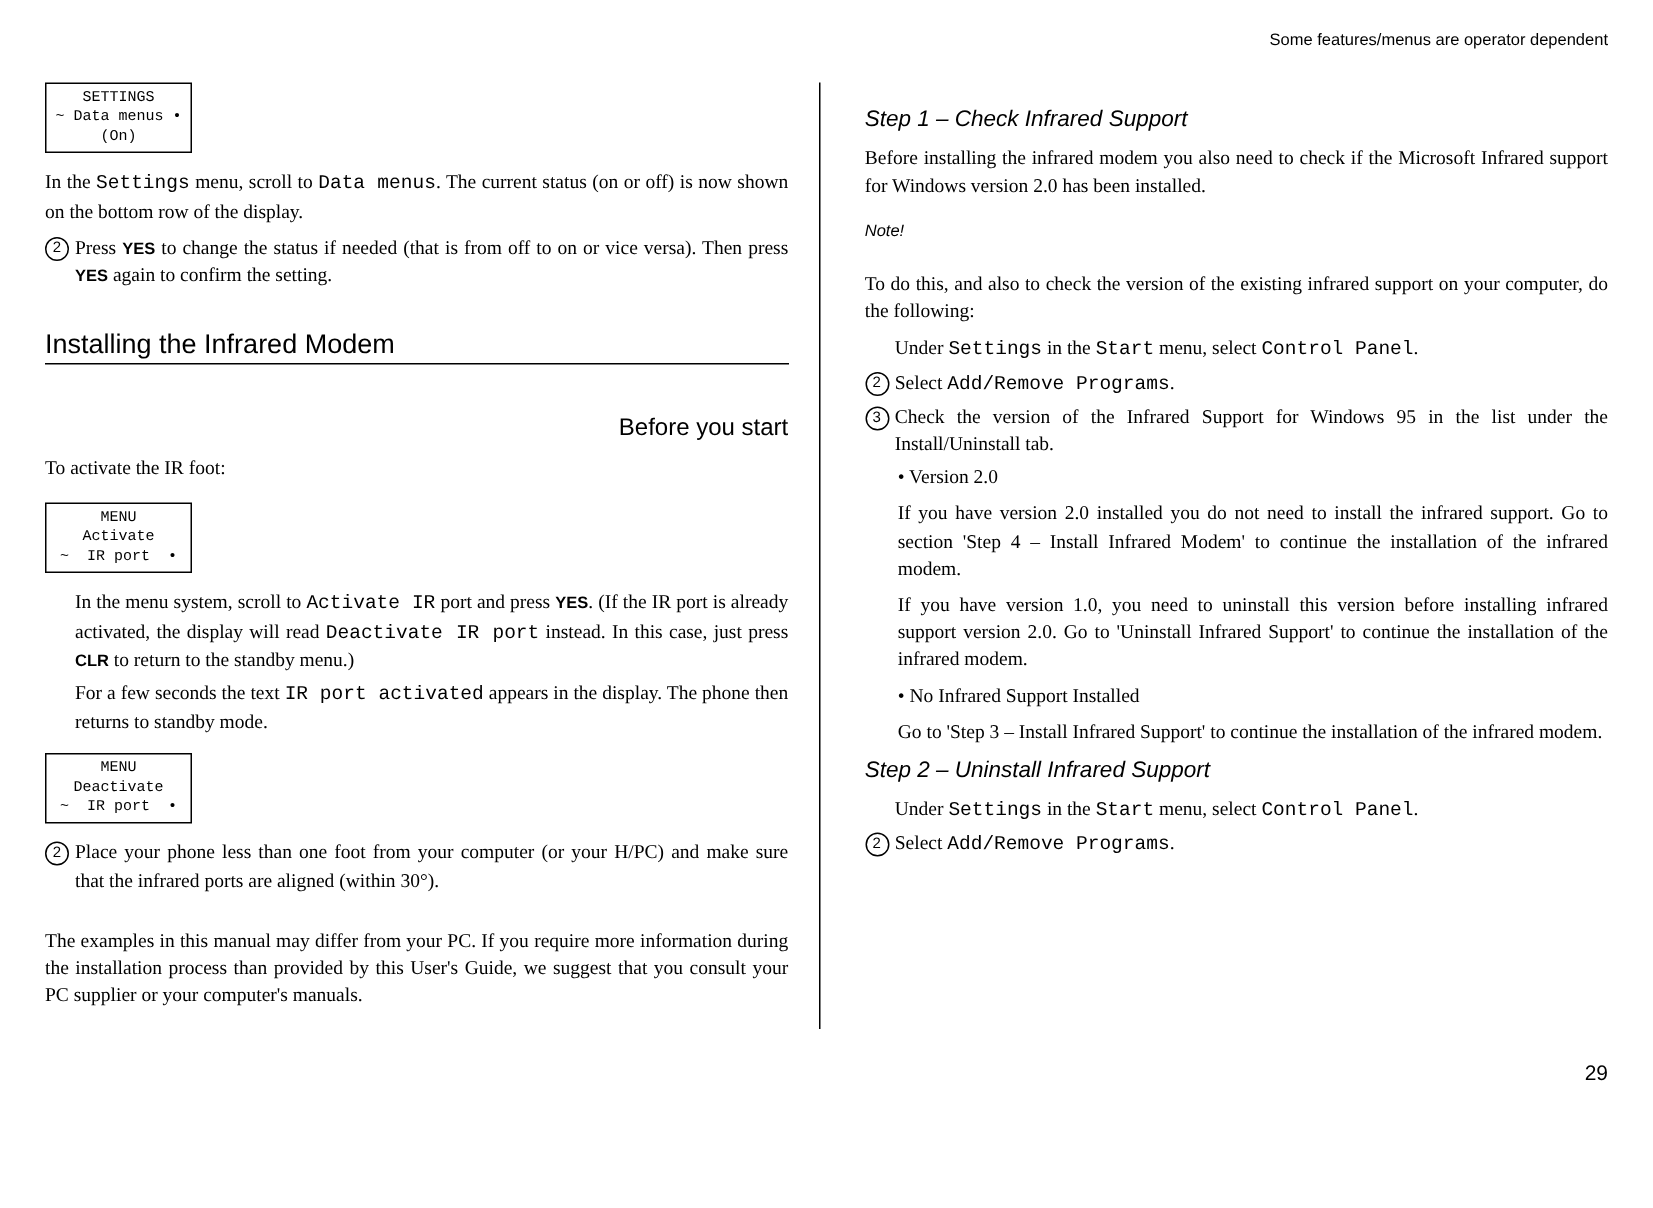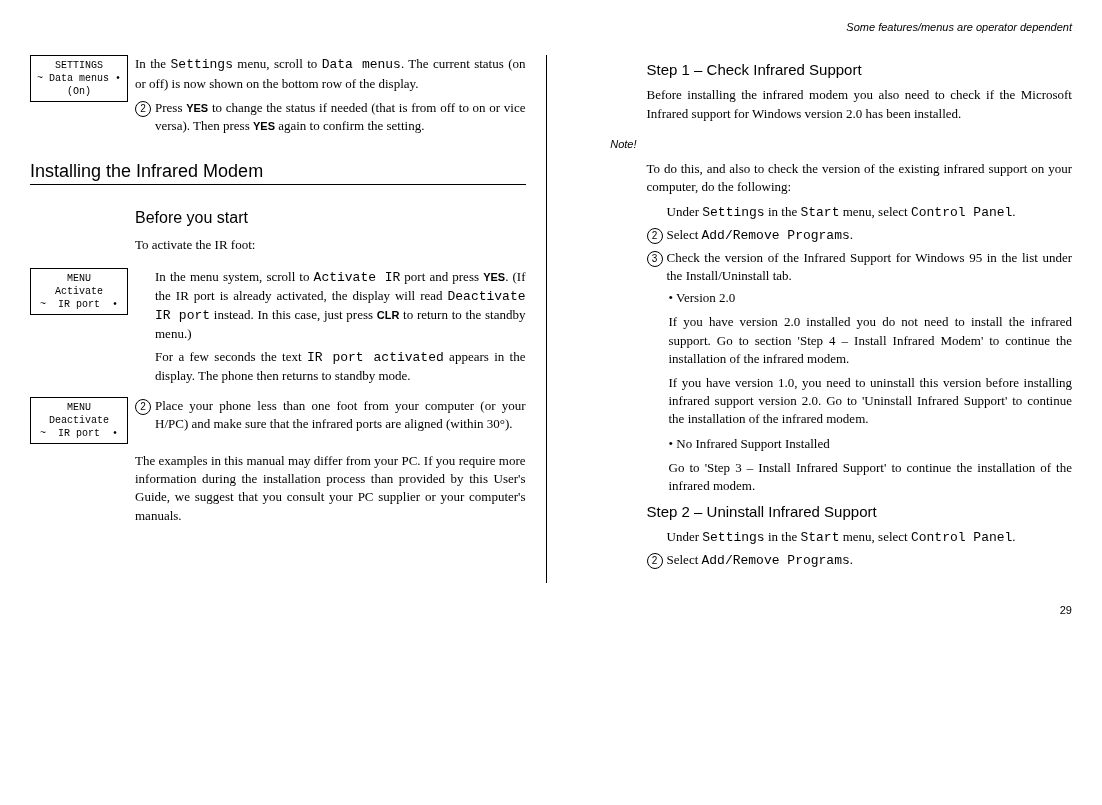--- a/index.html
+++ b/index.html
@@ -6,53 +6,53 @@
     margin: 0;
     padding: 20px 30px;
     font-family: Georgia, 'Times New Roman', serif;
     font-size: 13px;
     line-height: 1.4;
     color: #000;
     width: 1042px;
   }
   .header-note {
     text-align: right;
-    font-style: italic;
     font-family: Arial, sans-serif;
     font-size: 11px;
     margin-bottom: 20px;
   }
   .columns {
     display: flex;
     gap: 30px;
   }
   .col {
     flex: 1;
     position: relative;
   }
   .col-left {
     border-right: 1px solid #000;
     padding-right: 20px;
   }
   .margin-wrap {
     display: flex;
     gap: 10px;
     margin-bottom: 8px;
+    flex-direction: column;
   }
   .margin-box {
     width: 95px;
     flex-shrink: 0;
   }
   .margin-note {
     width: 60px;
     flex-shrink: 0;
     font-style: italic;
     font-family: Arial, sans-serif;
     font-size: 11px;
-    text-align: right;
+    text-align: left;
   }
   .display-box {
     border: 1px solid #000;
     font-family: 'Courier New', monospace;
     font-size: 10px;
     text-align: center;
     padding: 3px 2px;
     line-height: 1.3;
     width: 92px;
   }
@@ -90,37 +90,39 @@
     font-weight: normal;
     font-size: 18px;
     border-bottom: 1px solid #000;
     margin: 20px 0 12px 0;
   }
   h2.sub {
     font-family: Arial, sans-serif;
     font-weight: normal;
     font-size: 16px;
     margin: 10px 0 6px 0;
+    text-align: right;
   }
   h3.step {
     font-family: Arial, sans-serif;
     font-weight: normal;
     font-size: 15px;
     margin: 4px 0 6px 0;
+    font-style: italic;
   }
   .indent {
     margin-left: 22px;
   }
   .bullet-dot::before {
     content: "• ";
   }
   .page-num {
     text-align: right;
     font-family: Arial, sans-serif;
-    font-size: 11px;
+    font-size: 14px;
     margin-top: 20px;
   }
   .list-item {
     display:flex;
     margin-bottom:4px;
   }
   .list-item .bullet-slot {
     width:20px;
     flex-shrink:0;
   }

